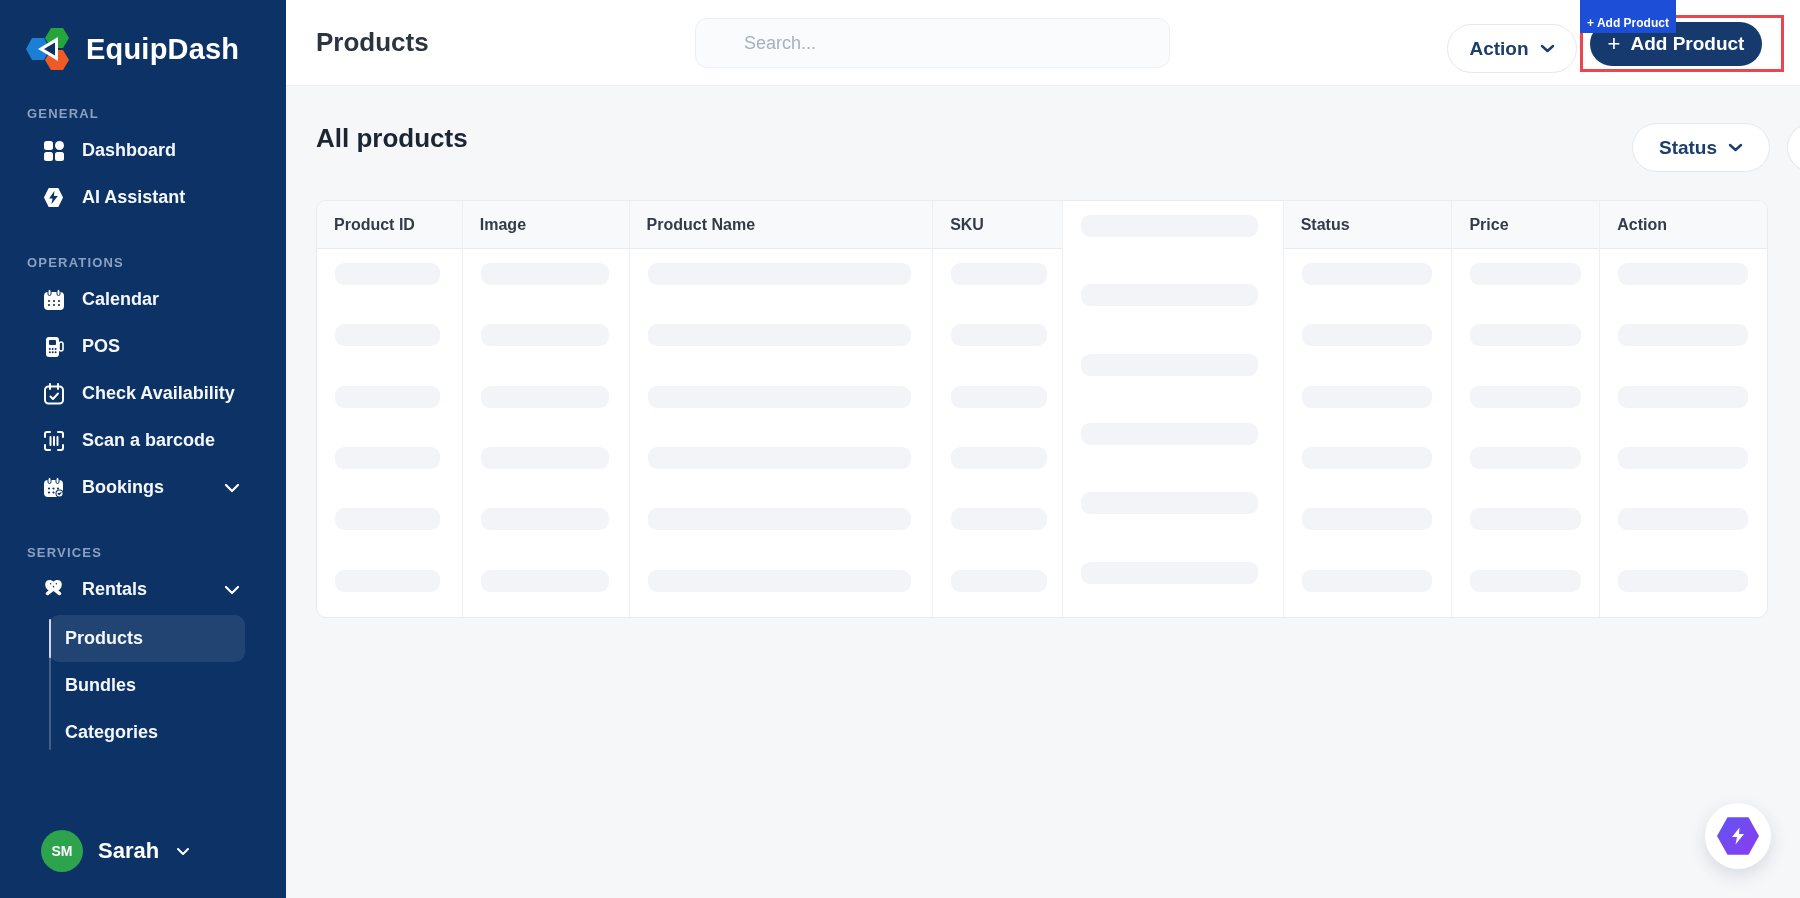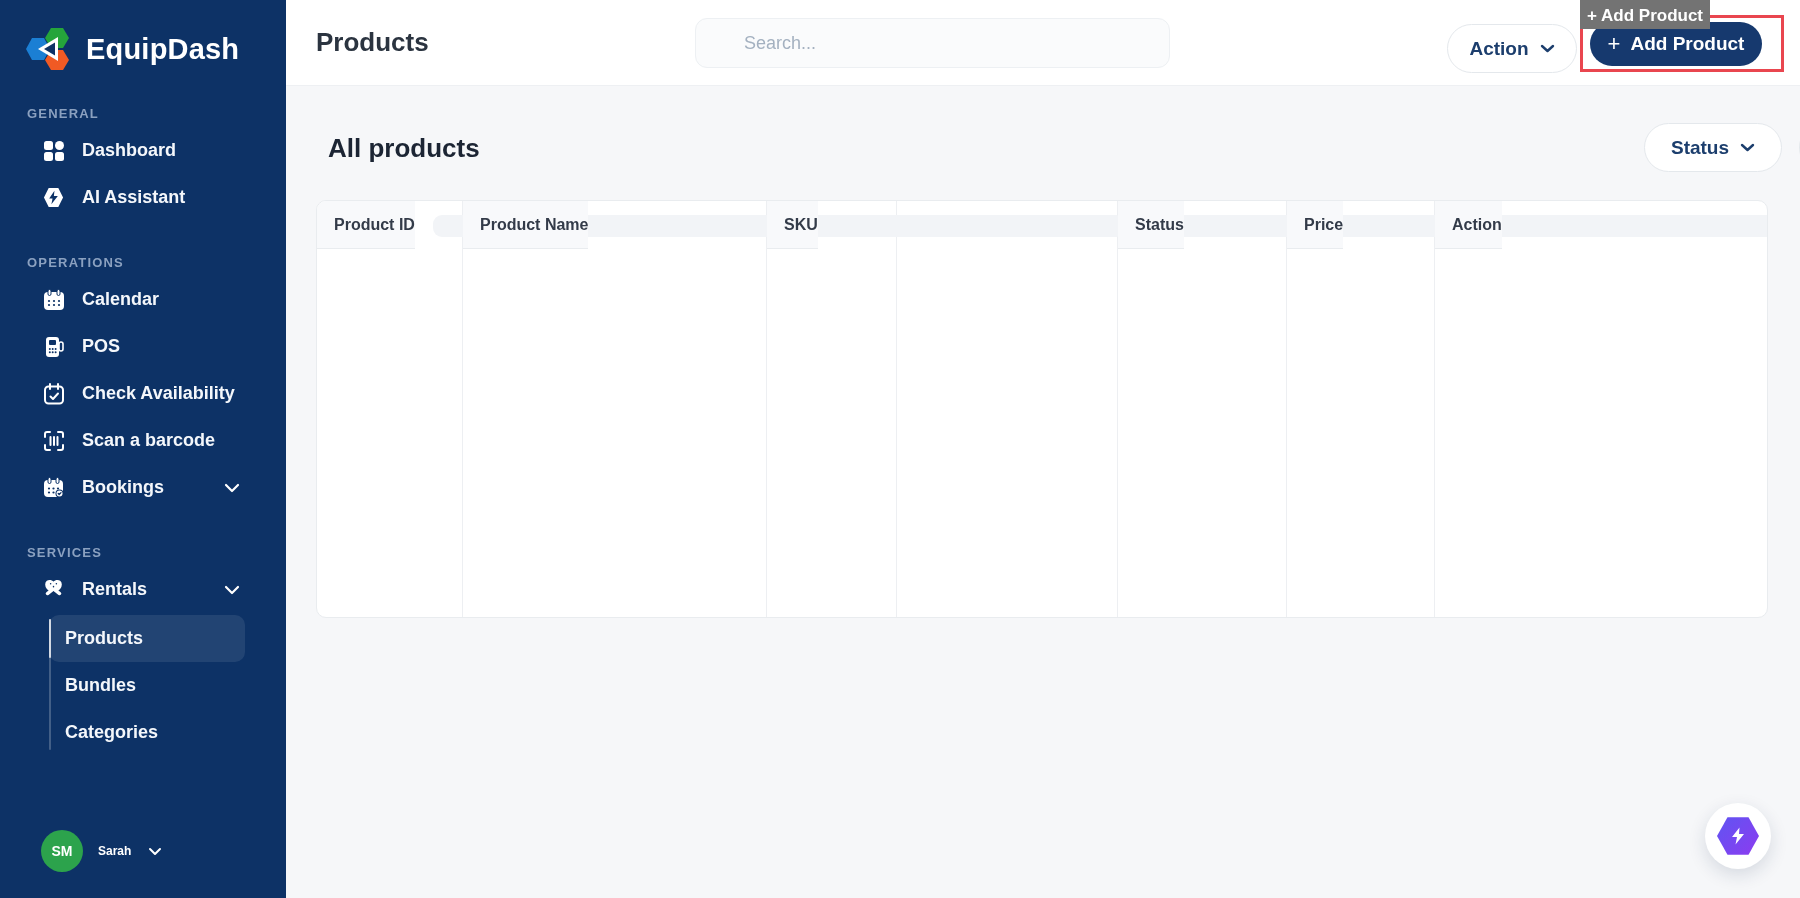--- a/index.html
+++ b/index.html
@@ -25,62 +25,62 @@
   .tree-line { position:absolute; left:0; top:4px; bottom:6px; width:2px; background:rgba(255,255,255,0.22); border-radius:2px; }
   .sub-item { position:relative; padding:13px 0 13px 16px; font-size:18px; font-weight:600; color:#f4f7fb;
               width:196px; cursor:pointer; }
   .sub-item.active { background:rgba(255,255,255,0.09); border-radius:10px; }
   .sub-item.active::before { content:""; position:absolute; left:0; top:4px; bottom:4px; width:2px;
               background:rgba(255,255,255,0.75); border-radius:2px; }
 
   .user-row { margin-top:auto; display:flex; align-items:center; gap:15px; padding:0 0 26px 41px; }
   .avatar { width:42px; height:42px; border-radius:50%; background:#2ca34c; color:#fff;
             display:flex; align-items:center; justify-content:center; font-size:14px; font-weight:700; }
-  .user-name { font-size:12px; font-weight:700; color:#fff; }
+  .user-name { font-size:22px; font-weight:700; color:#fff; }
   .user-chev { display:flex; margin-left:2px; }
 
   
   .main { flex:1; display:flex; flex-direction:column; position:relative; overflow:hidden; }
   .topbar { height:86px; background:#ffffff; border-bottom:1px solid #eef0f3;
             display:flex; align-items:center; position:relative; flex-shrink:0; }
   .page-title { font-size:26px; font-weight:700; color:#2b3440; margin-left:30px; }
   .top-search { position:absolute; left:409px; top:18px; width:475px; height:50px;
             background:#fafbfc; border:1px solid #edf0f3; border-radius:12px;
             font-size:18px; color:#5b6b7d; padding-left:48px; outline:none; }
   .top-search::placeholder { color:#a4b1c0; }
   .btn-pill { display:flex; align-items:center; justify-content:center; gap:11px;
             background:#ffffff; border:1.5px solid #e4e8ec; border-radius:26px;
             font-size:19px; font-weight:700; color:#1c3e6d; cursor:pointer; }
   .action-btn { position:absolute; left:1161px; top:24px; width:130px; height:49px; }
   .annotation-box { position:absolute; left:1294px; top:15px; width:204px; height:57px;
             border:3px solid #e9464f; }
-  .annotation-tag { position:absolute; left:-3px; top:-18px; background:#737373; color:#ffffff;
-            font-size:17px; font-weight:700; padding:6px 7px 3px 7px; white-space:nowrap; }
+  .annotation-tag { position:absolute; left:-3px; top:-18px; background:#1d4ed8; color:#ffffff;
+            font-size:12px; font-weight:700; padding:16px 7px 3px 7px; white-space:nowrap; }
   .add-btn { position:absolute; left:1304px; top:22px; width:172px; height:44px;
             background:#16396e; border:none; border-radius:22px; color:#ffffff;
             display:flex; align-items:center; justify-content:center; gap:10px;
             font-size:19px; font-weight:700; cursor:pointer; font-family:"Liberation Sans", sans-serif; }
   .add-plus { font-size:22px; font-weight:400; line-height:1; }
 
   .content { flex:1; position:relative; background:#f6f7f9; }
-  .toolbar { position:absolute; left:42px; right:32px; top:37px; height:50px; display:flex; align-items:center; }
+  .toolbar { position:absolute; left:30px; right:32px; top:37px; height:50px; display:flex; }
   .section-heading { font-size:26px; font-weight:700; color:#1c2534; }
   .prod-search { position:absolute; left:894px; width:402px; height:46px; top:2px;
             background:#ffffff; border:1px solid #e7ebee; border-radius:23px;
             font-size:18px; color:#5b6b7d; padding-left:46px; outline:none; }
   .prod-search::placeholder { color:#9fadbd; }
   .status-btn { position:absolute; left:1316px; top:0px; width:138px; height:49px; }
   .partial-btn { position:absolute; left:1471px; top:0px; width:60px; height:49px;
             border-radius:26px 0 0 26px; border-right:none; }
 
   
   .table-card { position:absolute; left:30px; top:114px; width:1452px; height:418px;
             background:#ffffff; border:1px solid #e9ecef; border-radius:10px;
             display:flex; overflow:hidden; }
-  .tcol { height:100%; display:flex; border-right:1px solid #edeff2; }
+  .tcol { height:100%; display:flex; flex-direction:column; border-right:1px solid #edeff2; }
   .tcol:last-child { border-right:none; }
   .tcol-header { height:48px; background:#f8f9fb; border-bottom:1px solid #e9ecef;
             display:flex; align-items:center; padding-left:17px;
             font-size:16px; font-weight:600; color:#333b49; flex-shrink:0; }
   .tcell { flex:1; display:flex; align-items:flex-start; padding-left:18px; }
   .skeleton-bar { height:22px; border-radius:9px; background:#f2f4f7; margin-top:14px; }
 
   
   .fab { position:absolute; right:29px; bottom:29px; width:66px; height:66px; border-radius:50%;
          background:#ffffff; box-shadow:0 6px 18px rgba(20,40,80,0.14); border:none;
@@ -314,20 +314,41 @@
             <div class="tcell">
               <div class="skeleton-bar" style="width: 105px;"></div>
             </div>
             <div class="tcell">
               <div class="skeleton-bar" style="width: 105px;"></div>
             </div>
             <div class="tcell">
               <div class="skeleton-bar" style="width: 105px;"></div>
             </div>
           </div>
+          <div class="tcol" style="width: 167px;">
+            <div class="tcol-header">Image</div>
+            <div class="tcell">
+              <div class="skeleton-bar" style="width: 128px;"></div>
+            </div>
+            <div class="tcell">
+              <div class="skeleton-bar" style="width: 128px;"></div>
+            </div>
+            <div class="tcell">
+              <div class="skeleton-bar" style="width: 128px;"></div>
+            </div>
+            <div class="tcell">
+              <div class="skeleton-bar" style="width: 128px;"></div>
+            </div>
+            <div class="tcell">
+              <div class="skeleton-bar" style="width: 128px;"></div>
+            </div>
+            <div class="tcell">
+              <div class="skeleton-bar" style="width: 128px;"></div>
+            </div>
+          </div>
           <div class="tcol" style="width: 304px;">
             <div class="tcol-header">Product Name</div>
             <div class="tcell">
               <div class="skeleton-bar" style="width: 263px;"></div>
             </div>
             <div class="tcell">
               <div class="skeleton-bar" style="width: 263px;"></div>
             </div>
             <div class="tcell">
               <div class="skeleton-bar" style="width: 263px;"></div>

